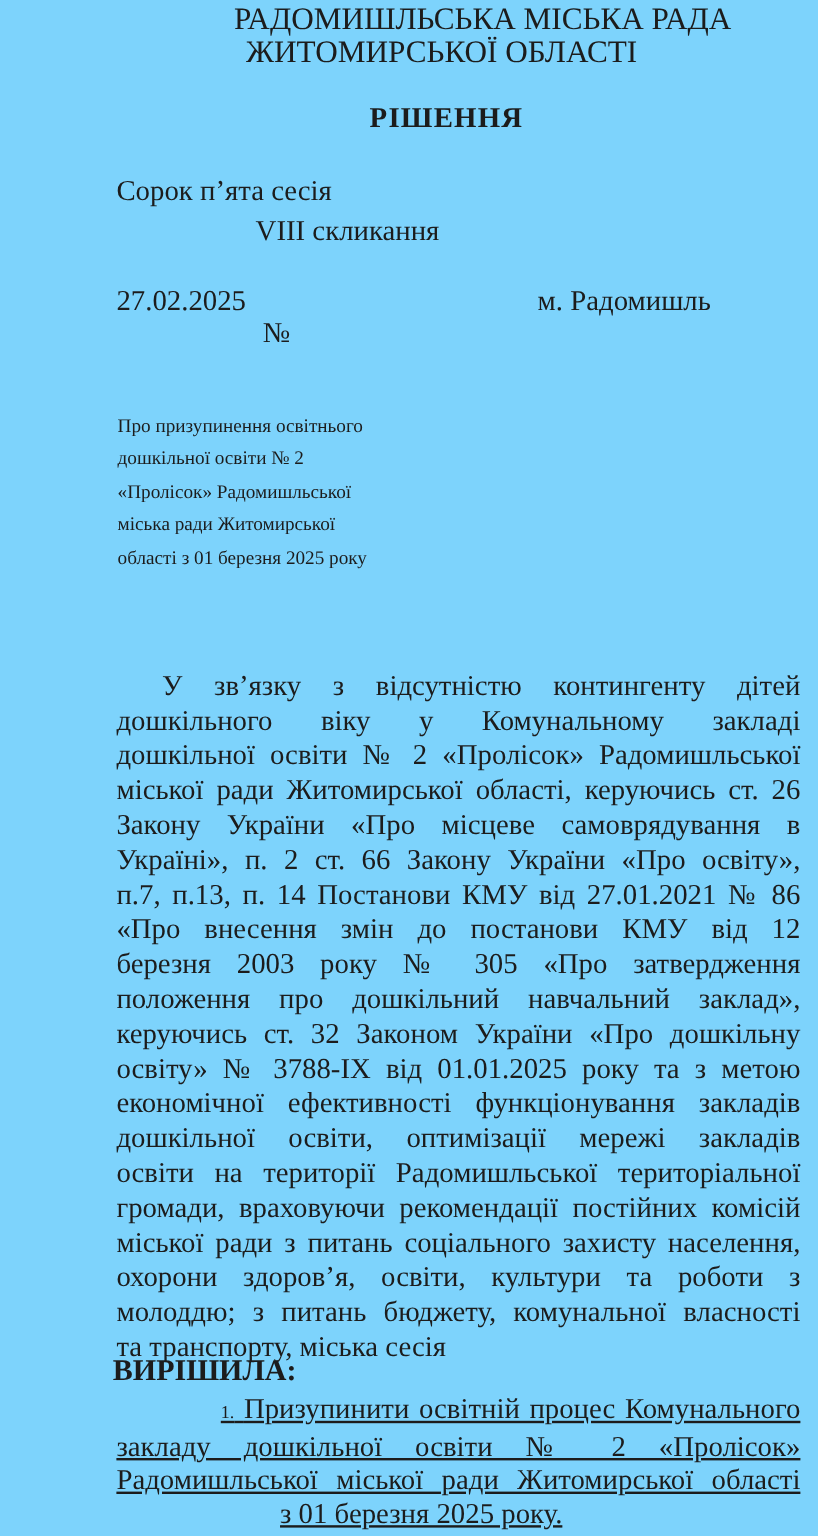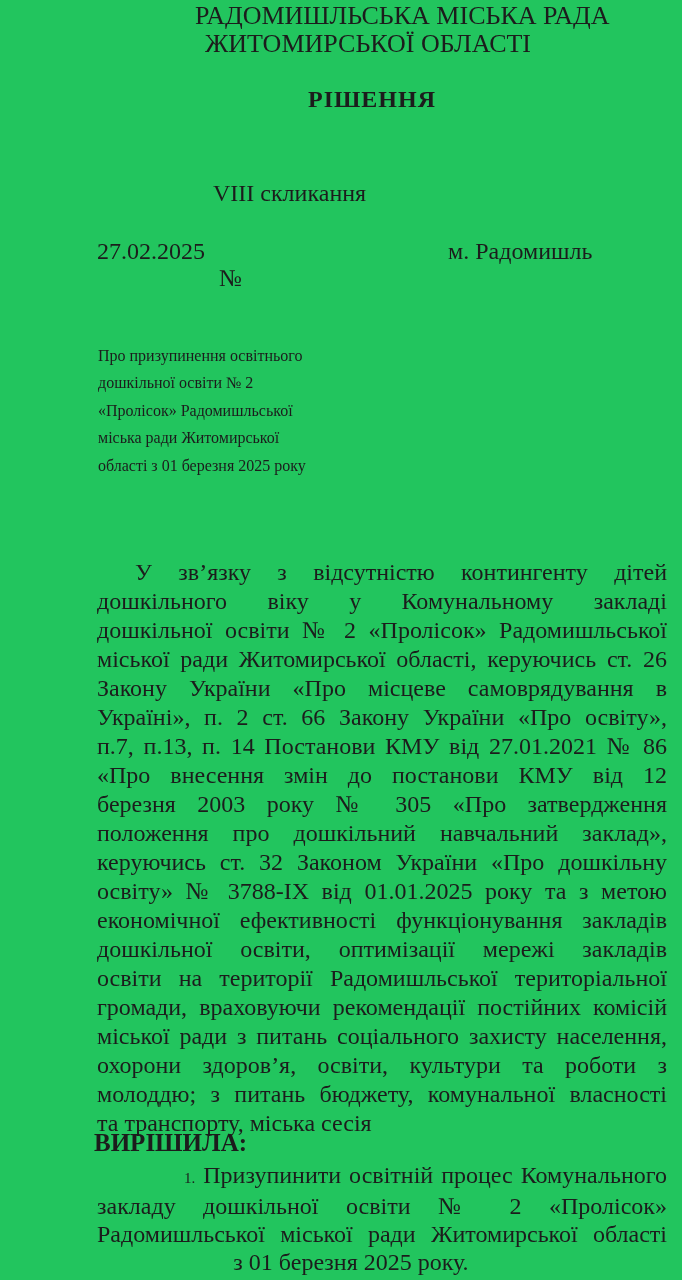--- a/index.html
+++ b/index.html
@@ -1,19 +1,19 @@
 <!DOCTYPE html>
 <html lang="uk"><head>
 <meta charset="utf-8">
 <style>
   html,body{margin:0;padding:0;background:#ffffff;}
   .page{
     position:relative;
     width:682px;height:1280px;
-    background:#22c55e;
+    background:#7dd3fc;
     color:#1c1c1c;
     font-family:"Liberation Serif","DejaVu Serif",serif;
     overflow:hidden;
     -webkit-font-smoothing:antialiased;
   }
   .abs{position:absolute;white-space:nowrap;}
   .org{font-size:26px;line-height:28px;}
   .doc-type{font-size:24px;font-weight:bold;letter-spacing:1px;}
   .t24{font-size:24px;line-height:28px;}
   .subject{font-size:16px;line-height:27.4px;}
@@ -25,38 +25,39 @@
   .jline{
     text-align:justify;
     text-align-last:justify;
   }
   .jline.lastline{text-align-last:left;}
   .indent38{padding-left:38px;}
   .indent87{padding-left:87px;}
   .resolved{font-size:25px;font-weight:bold;}
   .itemblock{
     width:570px;
-    font-size:24px;line-height:28px;
+    font-size:24px;line-height:28px;text-decoration:underline;
   }
   .item-num{font-size:15px;}
   .centerline{
     text-align:center;text-align-last:center;
     position:relative;left:-31px;
   }
 </style>
 </head>
 <body>
 
 <div class="page">
 
   <div class="abs org" style="top:2px;left:195px;">РАДОМИШЛЬСЬКА МІСЬКА РАДА</div>
   <div class="abs org" style="top:30px;left:205px;">ЖИТОМИРСЬКОЇ ОБЛАСТІ</div>
 
   <div class="abs doc-type" style="top:86px;left:308px;">РІШЕННЯ</div>
 
+  <div class="abs t24" style="top:146px;left:97px;">Сорок п’ята сесія</div>
   <div class="abs t24" style="top:179px;left:213px;">VIII скликання</div>
 
   <div class="abs t24" style="top:237px;left:97px;">27.02.2025</div>
   <div class="abs t24" style="top:237px;left:448px;">м. Радомишль</div>
   <div class="abs t24" style="top:264px;left:219px;">№</div>
 
   <div class="abs subject" style="top:342px;left:98px;">
     <div>Про призупинення освітнього</div>
     <div>дошкільної освіти № 2</div>
     <div>«Пролісок» Радомишльської</div>

